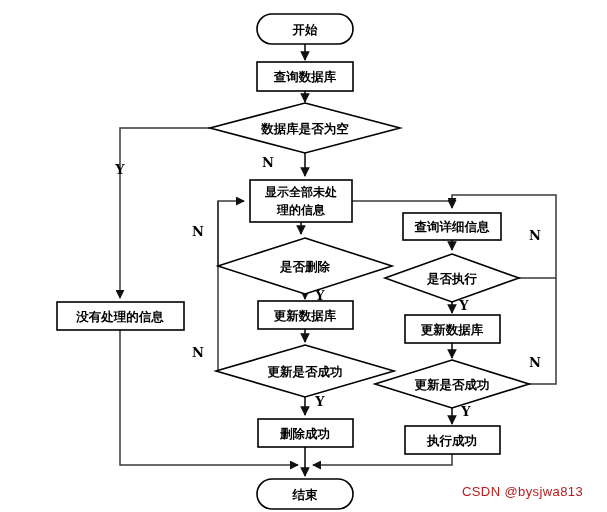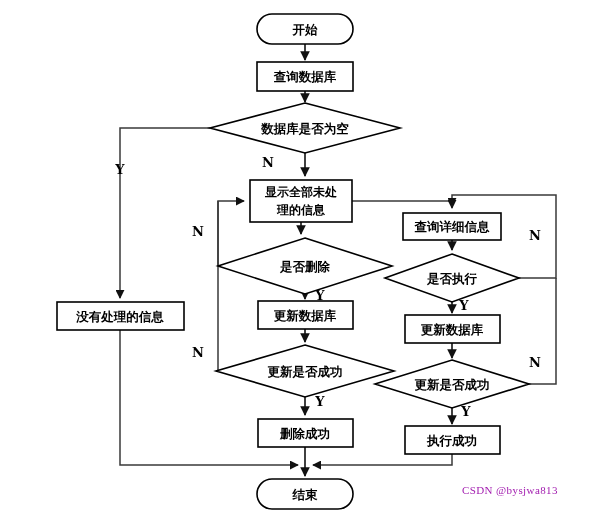--- a/index.html
+++ b/index.html
@@ -28,23 +28,23 @@
     text-anchor:middle;
     dominant-baseline:middle;
   }
   .shape{fill:#ffffff;stroke:#000000;stroke-width:1.6;}
   .shape-term{fill:#ffffff;stroke:#000000;stroke-width:1.6;}
   .link{stroke:#3a3a3a;stroke-width:1.5;fill:none;}
   .link-dark{stroke:#111111;stroke-width:1.6;fill:none;}
   #watermark{
     position:absolute;
     left:462px;top:484px;
-    font-family:Liberation Serif, serif;
-    font-size:11px;
-    color:#a21caf;
+    font-family:Liberation Sans, sans-serif;
+    font-size:13px;
+    color:#b91c1c;
     letter-spacing:0.4px;
     white-space:nowrap;
     user-select:none;
   }
 </style>
 </head>
 <body>
 
 <div id="flow-root">
 

